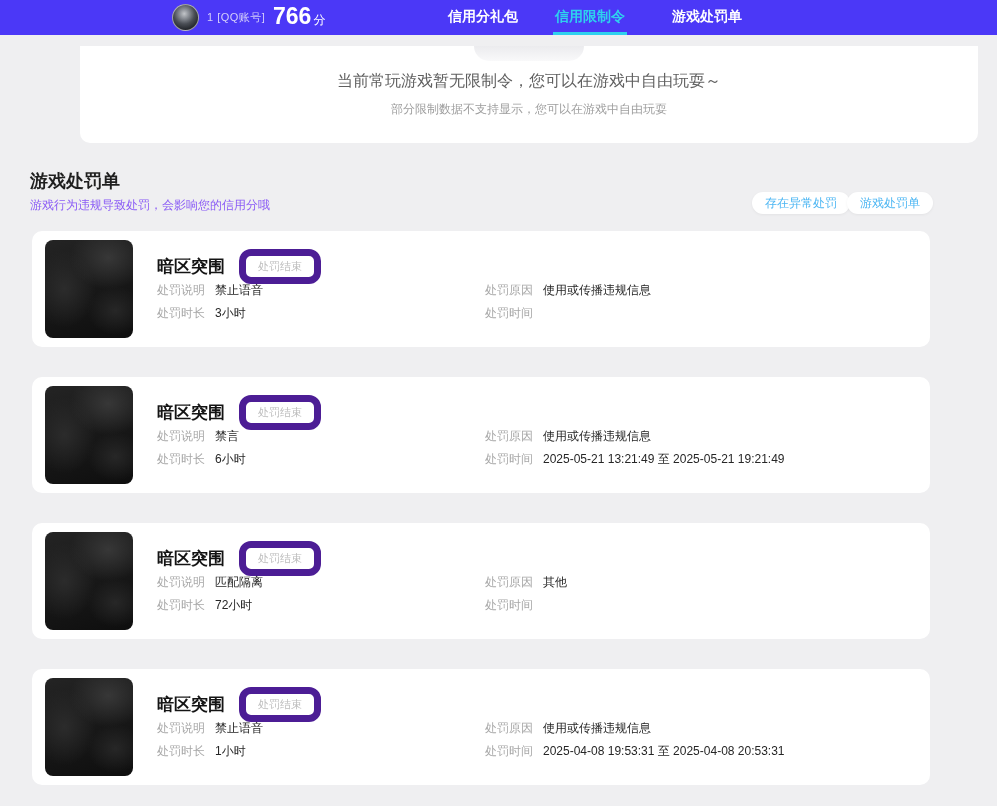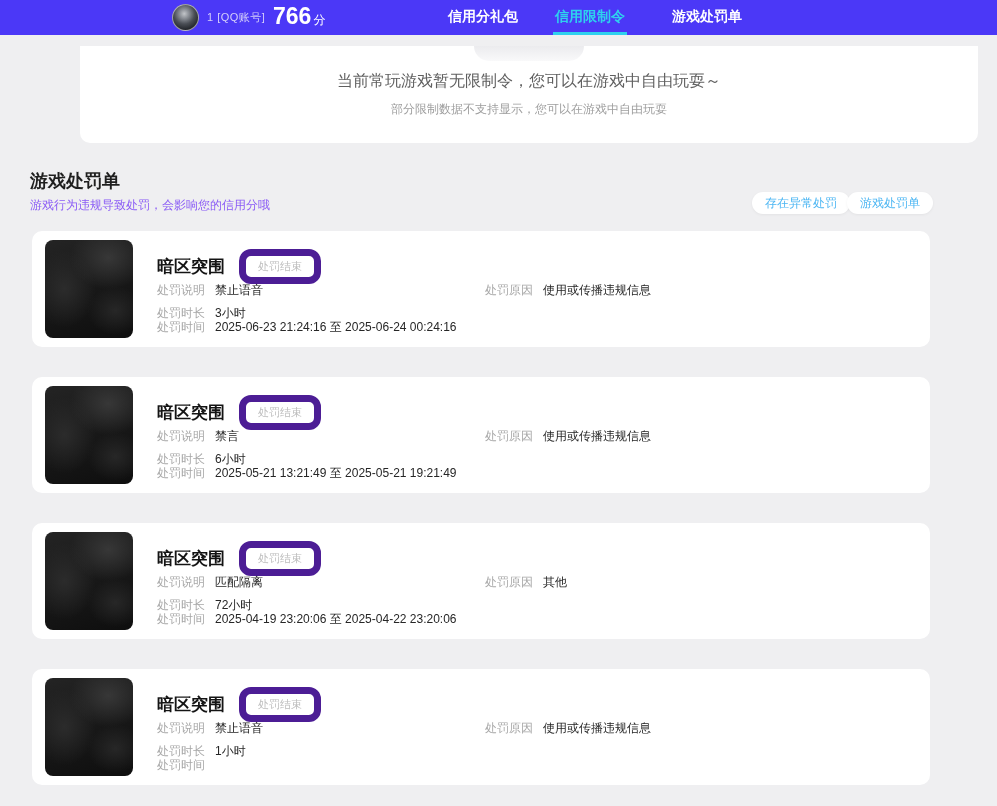--- a/index.html
+++ b/index.html
@@ -104,21 +104,21 @@
   .pcard .status-badge{
     margin-left:14px; padding:3px 12px;
     border:7px solid #4c1d95; border-radius:12px;
     font-size:11px; color:#bcbcbc; background:#fff;
   }
   .pcard .row{
     position:absolute; left:125px; width:760px;
     display:flex; font-size:12px; line-height:14px;
   }
   .pcard .row.r1{ top:52px;text-align:right; }
-  .pcard .row.r2{ top:75px;flex-direction:column; }
+  .pcard .row.r2{ top:75px; }
   .pcard .pair-left{ width:328px; display:flex; }
   .pcard .pair-right{ display:flex; }
   .pcard .lbl{ width:48px; margin-right:10px; color:#a8a8a8; flex:none; }
   .pcard .val{ color:#262626; font-weight:400; }
   .card1{ top:231px; } .card2{ top:377px; } .card3{ top:523px; } .card4{ top:669px; }
 </style>
 </head>
 <body>
 
 <div class="topbar">
@@ -161,21 +161,20 @@
       <span class="val">使用或传播违规信息</span>
     </div>
   </div>
   <div class="row r2">
     <div class="pair-left">
       <span class="lbl">处罚时长</span>
       <span class="val">3小时</span>
     </div>
     <div class="pair-right">
       <span class="lbl">处罚时间</span>
-      <span class="val">2025-06-23 21:24:16 至 2025-06-24 00:24:16</span>
     </div>
   </div>
 </div>
 
 <div class="pcard card2">
   <div class="thumb"></div>
   <div class="titlerow">
     <span class="game-title">暗区突围</span>
     <span class="status-badge">处罚结束</span>
   </div>
@@ -217,21 +216,20 @@
       <span class="val">其他</span>
     </div>
   </div>
   <div class="row r2">
     <div class="pair-left">
       <span class="lbl">处罚时长</span>
       <span class="val">72小时</span>
     </div>
     <div class="pair-right">
       <span class="lbl">处罚时间</span>
-      <span class="val">2025-04-19 23:20:06 至 2025-04-22 23:20:06</span>
     </div>
   </div>
 </div>
 
 <div class="pcard card4">
   <div class="thumb"></div>
   <div class="titlerow">
     <span class="game-title">暗区突围</span>
     <span class="status-badge">处罚结束</span>
   </div>
@@ -245,15 +243,16 @@
       <span class="val">使用或传播违规信息</span>
     </div>
   </div>
   <div class="row r2">
     <div class="pair-left">
       <span class="lbl">处罚时长</span>
       <span class="val">1小时</span>
     </div>
     <div class="pair-right">
       <span class="lbl">处罚时间</span>
+      <span class="val">2025-04-08 19:53:31 至 2025-04-08 20:53:31</span>
     </div>
   </div>
 </div>
 
 </body></html>

